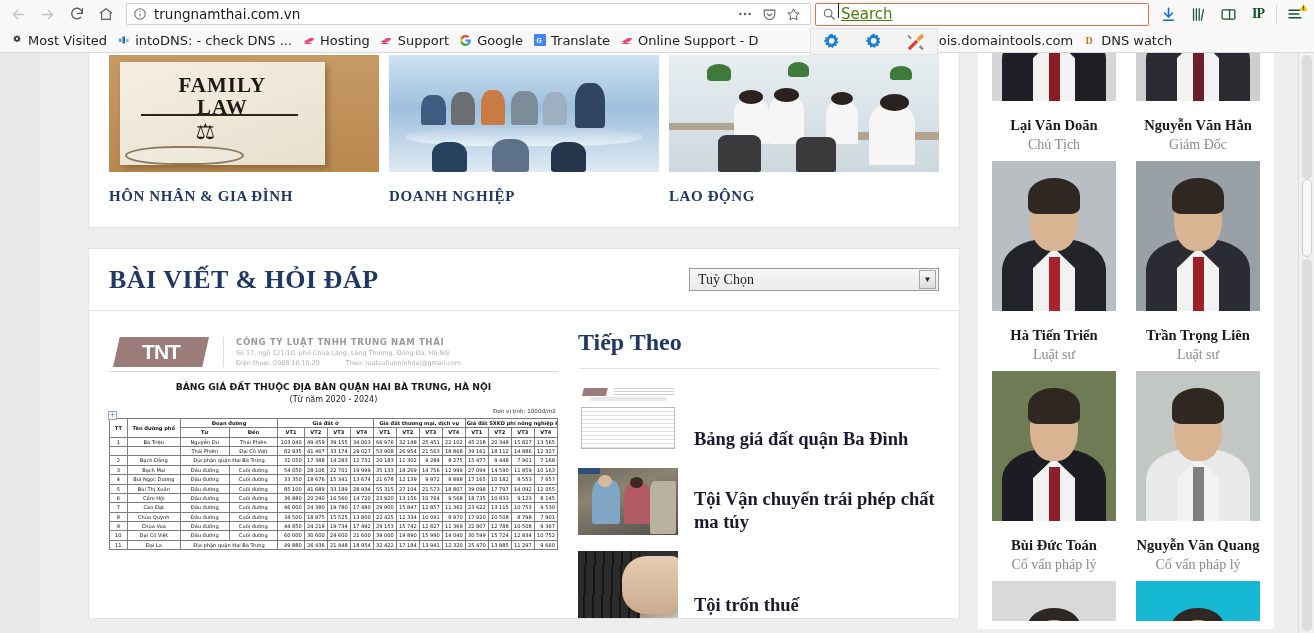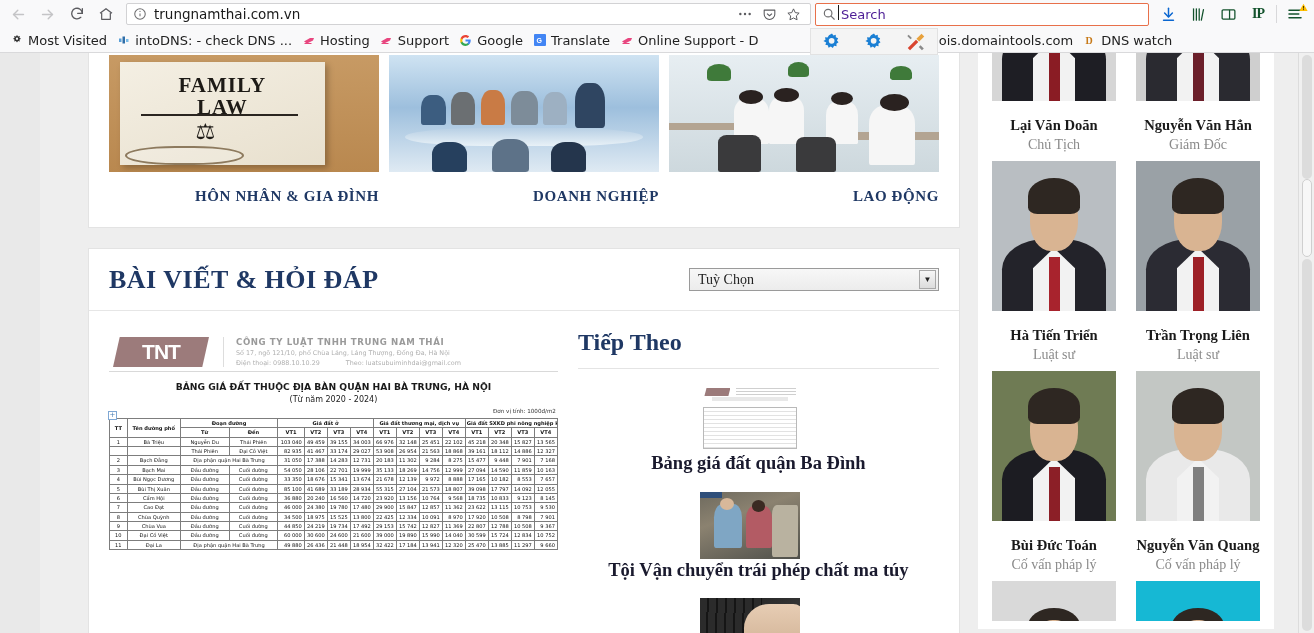--- a/index.html
+++ b/index.html
@@ -59,23 +59,24 @@
     background: #ffffff;
     border: 1.5px solid #e8704a;
     border-radius: 2px;
     display: flex; align-items: center;
     padding: 0 6px;
     margin-right: 4px;
     position: relative;
   }
   .searchbar .mag { width:14px;height:14px;flex:0 0 auto;color:#6e6e70;margin-right:5px; }
   .search-ph {
-    font-size: 13px; color: #4c1d95;
+    font-size: 15px; color: #4d7c0f;
     font-family: "DejaVu Sans", sans-serif;
     position: relative;
+    text-decoration: underline;
   }
   .search-ph::before {
     content:""; position:absolute; left:-3px; top:-2px;
     width:1px; height:15px; background:#1a1a1a;
   }
 
   .chrome-icons { display:flex; align-items:center; flex:0 0 auto; }
   .chrome-icon {
     width: 30px; height: 24px;
     display:flex; align-items:center; justify-content:center;
@@ -142,21 +143,21 @@
   .thumbs {
     display: flex; justify-content: space-between;
     padding: 2px 20px 0 20px;
   }
   .thumb-item { width: 270px; }
   .thumb-img {
     width: 100%; height: 117px;
     background: #ddd; overflow: hidden; position: relative;
   }
   .thumb-cap {
-    text-align: right;
+    text-align: left;
     font-family: "Liberation Serif", serif;
     font-weight: bold;
     font-size: 15px;
     letter-spacing: .6px;
     color: #1f3864;
     padding: 16px 0 22px 0;
   }
 
   
   .img-familylaw {
@@ -313,21 +314,21 @@
     font-size:7px; line-height:7px; text-align:center; background:#fff;
   }
   .doc-tblwrap { position: relative; margin-top: 4px; }
 
   
   .next-title {
     font-family:"Liberation Serif", serif;
     font-weight:bold; font-size:24px; color:#1f3864;
     padding-bottom: 12px; border-bottom:1px solid #e4e4e4;
   }
-  .next-item { display:flex; align-items:center; padding: 16px 0 0 0; flex-direction: column; }
+  .next-item { display:flex; align-items:flex-end; padding: 16px 0 0 0; }
   .next-thumb {
     width: 100px; height: 67px; flex:0 0 auto; margin-right: 16px;
     background:#ccc; overflow:hidden; position:relative;
   }
   .next-label {
     font-family:"Liberation Serif", serif;
     font-weight:bold; font-size: 18.5px; color:#1a1a2e;
     line-height: 1.28;
   }
 

